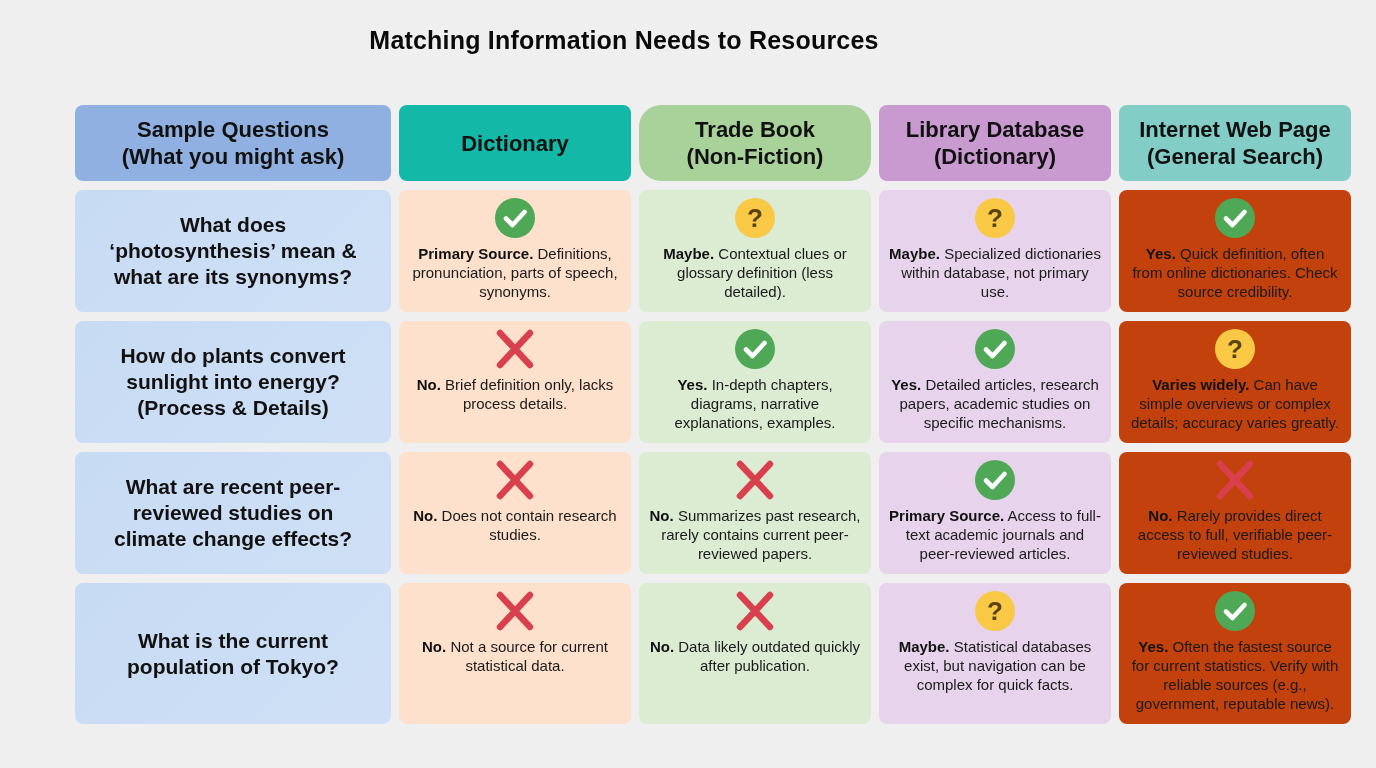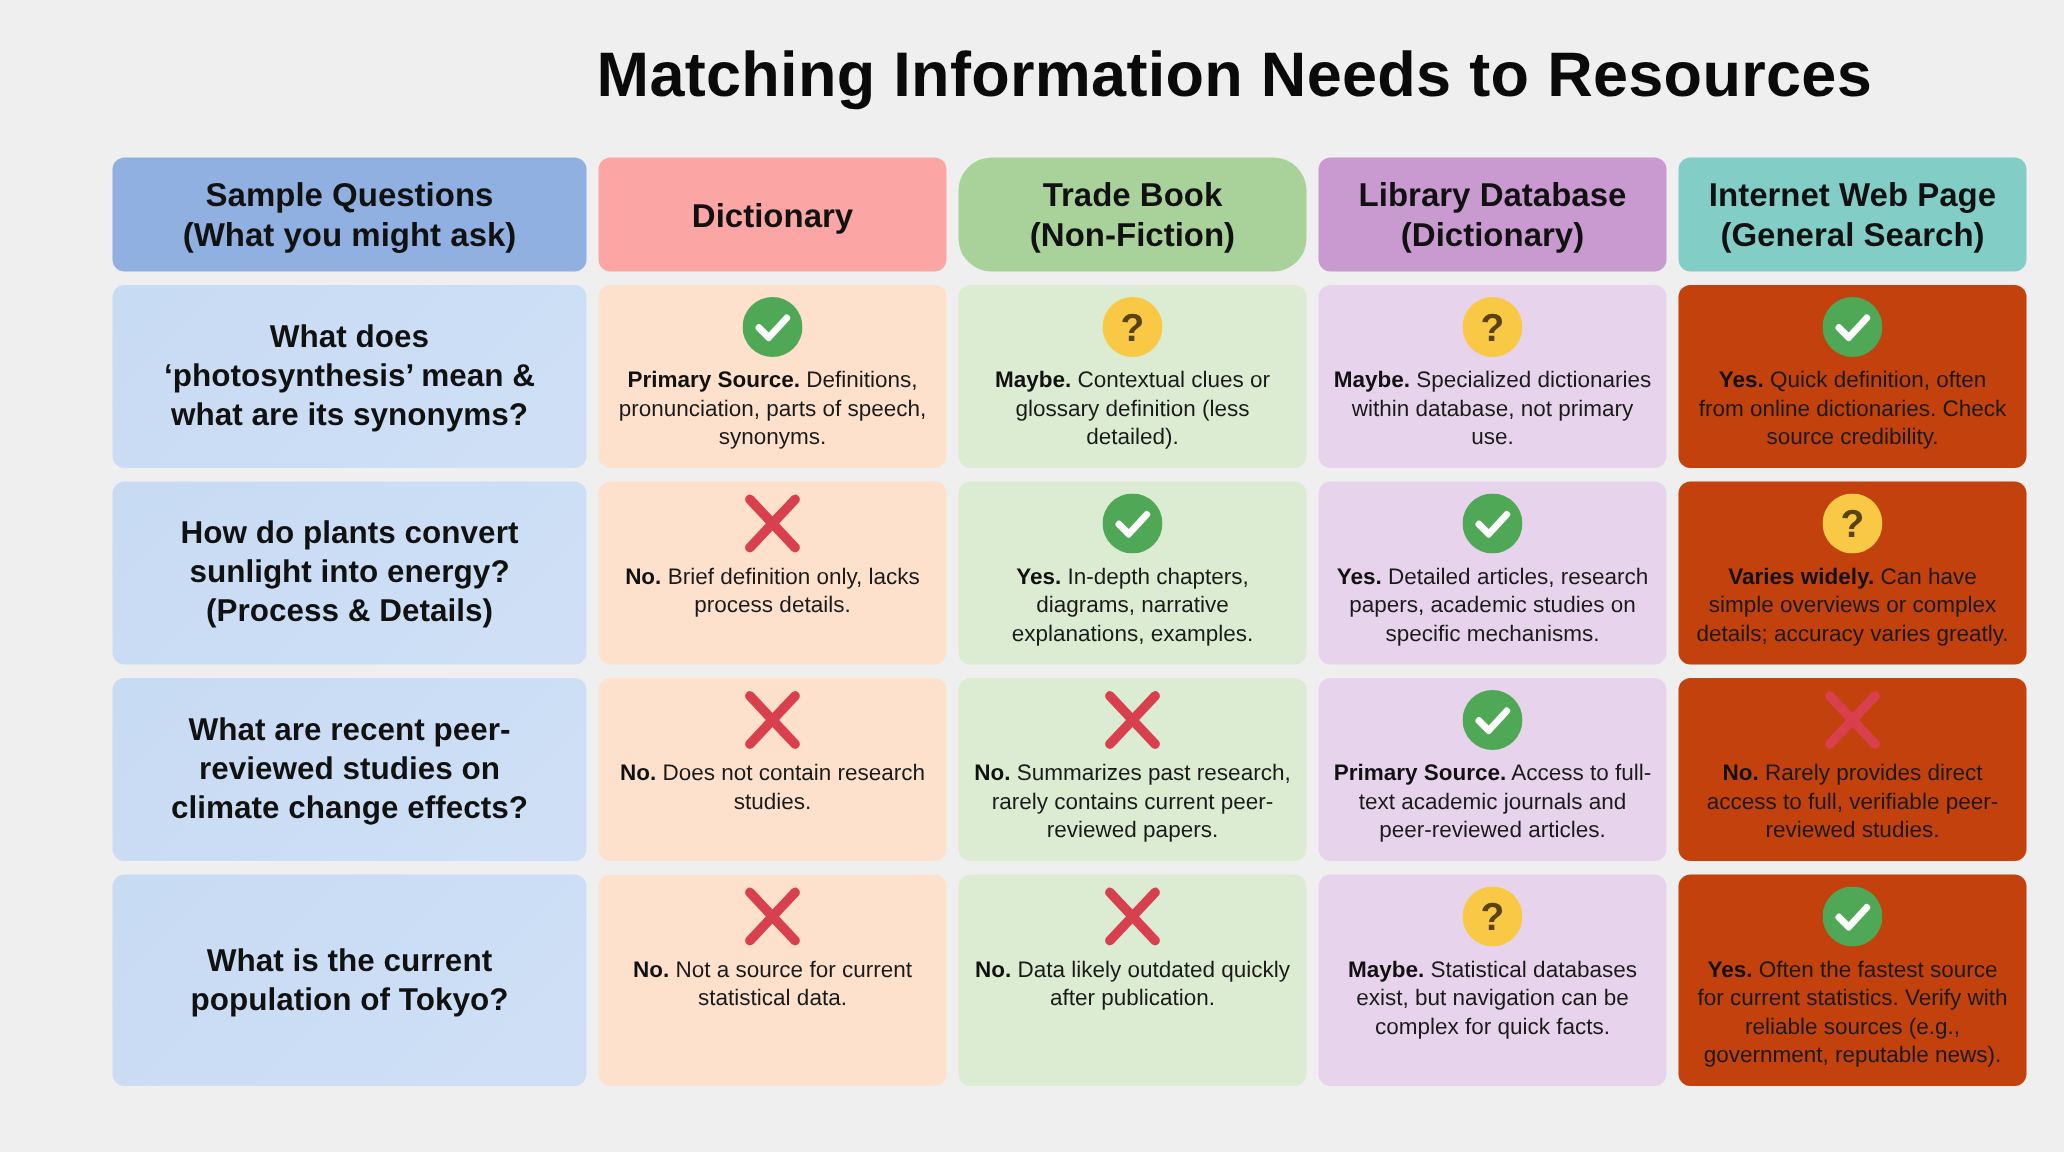--- a/index.html
+++ b/index.html
@@ -5,22 +5,22 @@
     * { box-sizing: border-box; margin: 0; padding: 0; }
     html, body {
       width: 1376px; height: 768px;
       background: #efefef;
       font-family: "Liberation Sans", "DejaVu Sans", sans-serif;
       color: #111;
       overflow: hidden;
     }
     .title {
       position: absolute; left: 0; top: 26px; width: 1248px;
-      text-align: right;
-      font-size: 42px; font-weight: bold; letter-spacing: 0.2px;
+      text-align: center;
+      font-size: 25px; font-weight: bold; letter-spacing: 0.2px;
       color: #0a0a0a;
     }
     .grid {
       position: absolute; left: 51px; top: 105px;
       display: grid;
       grid-template-columns: 316px 232px 232px 232px 232px;
       grid-template-rows: 76px 122px 122px 122px 141px;
       column-gap: 8px; row-gap: 9px; margin-left: 24px;
     }
     .cell {
@@ -42,21 +42,21 @@
     .body {
       justify-content: flex-start;
       padding: 8px 10px 0 10px;
       font-size: 15px; line-height: 19px;
       color: #1a1a1a;
     }
     .body .desc { margin-top: 6px; }
     .body .desc b { font-weight: bold; color: #111; }
 
     .h-q   { background: #8fb0e0; }
-    .h-dic { background: #fca5a5; text-align: center; }
+    .h-dic { background: #14b8a6; text-align: center; }
     .h-tb  { background: #a9d19a; border-radius: 22px; }
     .h-lib { background: #c99ad0; }
     .h-web { background: #82cdc6; }
     .c-dic { background: #fde1cc; text-align: center; }
     .c-tb  { background: #dcecd2; }
     .c-lib { background: #e8d3ec; }
     .c-web { background: #c2410c; }
 
     .icon { width: 40px; height: 40px; display: block; flex: 0 0 40px; }
   </style>

